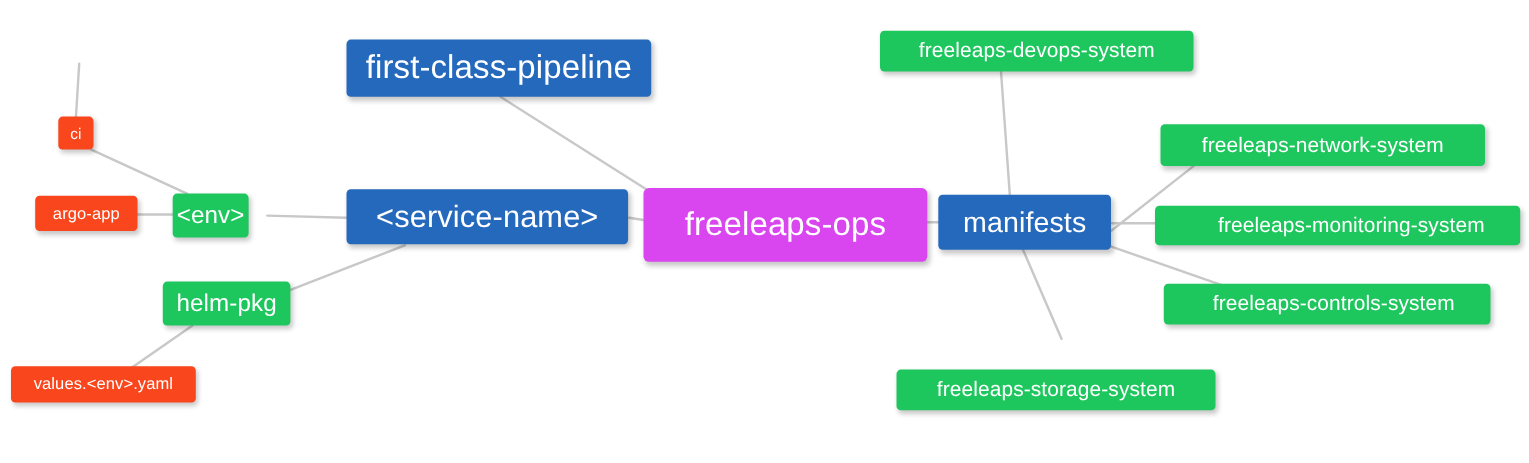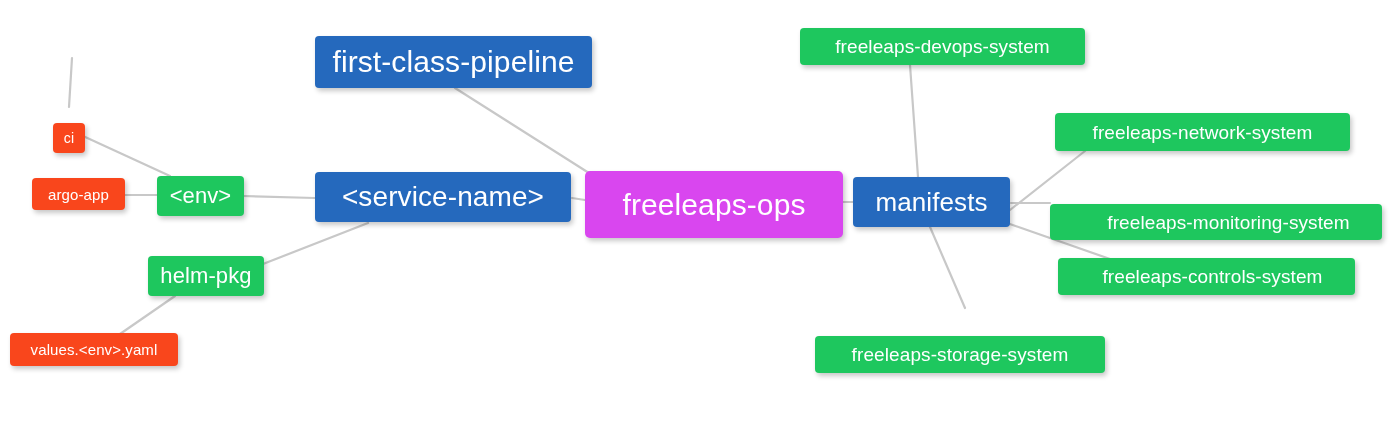--- a/index.html
+++ b/index.html
@@ -112,50 +112,50 @@
   </div>
 
   <div class="node n-blue fs-28" style="left:315px; top:172px; width:256px; height:50px; font-size:28px;">
     <span>&lt;service-name&gt;</span>
   </div>
 
   <div class="node n-blue fs-26" style="left:853px; top:177px; width:157px; height:50px;">
     <span>manifests</span>
   </div>
 
-  <div class="node n-green fs-22" style="left:157px; top:176px; width:87px; height:40px;">
+  <div class="node n-green fs-22" style="left:157px; top:176px; width:69px; height:40px;">
     <span>&lt;env&gt;</span>
   </div>
 
   <div class="node n-green fs-22" style="left:148px; top:256px; width:116px; height:40px;">
     <span>helm-pkg</span>
   </div>
 
-  <div class="node n-red fs-14" style="left:53px; top:123px; width:32px; height:30px;text-align:right;">
+  <div class="node n-red fs-14" style="left:53px; top:106px; width:32px; height:30px;text-align:right;">
     <span>ci</span>
   </div>
 
   <div class="node n-red fs-15" style="left:10px; top:333px; width:168px; height:33px;">
     <span>values.&lt;env&gt;.yaml</span>
   </div>
 
   <div class="node n-red fs-15" style="left:32px; top:178px; width:93px; height:32px;">
     <span>argo-app</span>
   </div>
 
 
   <div class="node n-green fs-19" style="left:800px; top:28px; width:285px; height:37px;">
     <span>freeleaps-devops-system</span>
   </div>
 
   <div class="node n-green fs-19" style="left:1055px; top:113px; width:295px; height:38px;">
     <span>freeleaps-network-system</span>
   </div>
 
-  <div class="node n-green fs-19" style="left:1050px; top:204px; width:332px; height:36px;padding-left:25px;">
+  <div class="node n-green fs-19" style="left:1050px; top:187px; width:332px; height:36px;padding-left:25px;">
     <span>freeleaps-monitoring-system</span>
   </div>
 
   <div class="node n-green fs-19" style="left:1058px; top:258px; width:297px; height:37px;padding-left:12px;">
     <span>freeleaps-controls-system</span>
   </div>
 
   <div class="node n-green fs-19" style="left:815px; top:308px; width:290px; height:37px;margin-top:28px;">
     <span>freeleaps-storage-system</span>
   </div>

